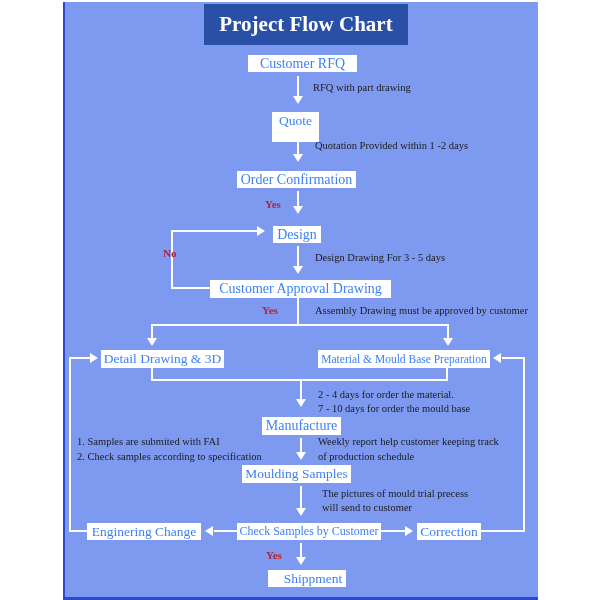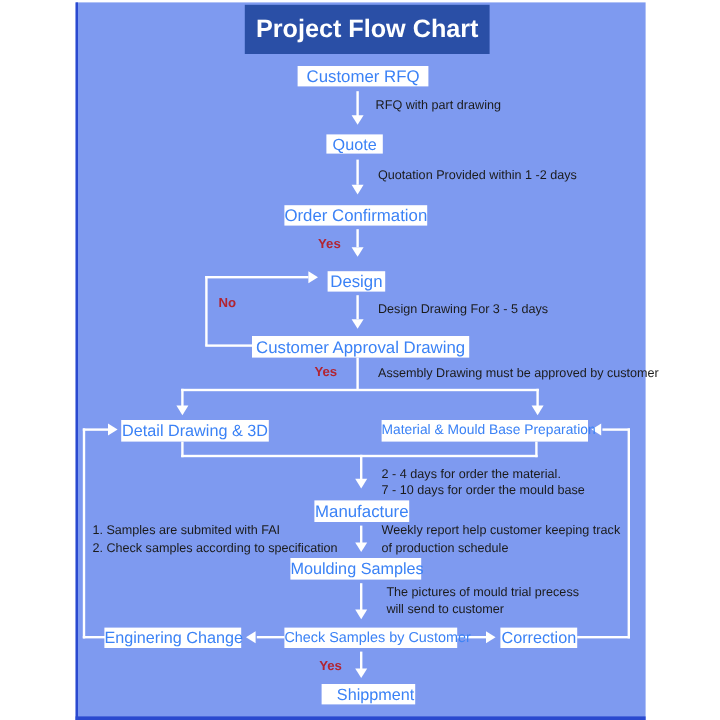--- a/index.html
+++ b/index.html
@@ -1,17 +1,17 @@
 <!DOCTYPE html>
 <html><head>
 <meta charset="utf-8">
 <style>
   html,body{margin:0;padding:0;}
   #page{position:relative;width:600px;height:600px;background:#ffffff;overflow:hidden;
-        font-family:Liberation Sans, sans-serif;}
+        font-family:Liberation Serif, serif;}
   #canvas{position:absolute;left:63px;top:2px;width:473px;height:595px;
           background:#7E9AF0;border-left:2px solid #2A49CF;border-bottom:3px solid #2A49CF;}
   .title{position:absolute;left:204px;top:4px;width:204px;height:41px;background:#2A4FA6;
          color:#ffffff;font-weight:bold;font-size:21px;text-align:center;line-height:41px;}
   .node{position:absolute;background:#ffffff;color:#3b82f6;text-align:center;
         font-size:13.5px;white-space:nowrap;}
   .fs14{font-size:14px;}
   .fs12{font-size:12px;}
   .fs115{font-size:11.5px;}
   .ann{position:absolute;color:#1B1B1B;font-size:10.5px;line-height:14px;white-space:nowrap;}
@@ -76,35 +76,35 @@
 
     <div class="vl" style="left:523px;top:357px;height:175px;"></div>
     <div class="hl" style="left:502px;top:357px;width:23px;"></div>
     <div class="ah left" style="left:493px;top:353px;"></div>
     <div class="hl" style="left:481px;top:530px;width:44px;"></div>
   </div>
 
   <div class="title">Project Flow Chart</div>
 
   <div class="node fs14" style="left:248px;top:55px;width:109px;height:17px;line-height:17px;">Customer RFQ</div>
-  <div class="node" style="left:272px;top:112px;width:47px;height:16px;line-height:18px;">Quote</div>
+  <div class="node" style="left:272px;top:112px;width:47px;height:30px;line-height:18px;">Quote</div>
   <div class="node fs14" style="left:237px;top:171px;width:119px;height:17px;line-height:17px;">Order Confirmation</div>
   <div class="node fs14" style="left:273px;top:226px;width:48px;height:17px;line-height:17px;">Design</div>
   <div class="node fs14" style="left:210px;top:280px;width:181px;height:18px;line-height:18px;">Customer Approval Drawing</div>
   <div class="node" style="left:101px;top:350px;width:123px;height:18px;line-height:18px;">Detail Drawing &amp; 3D</div>
   <div class="node fs115" style="left:318px;top:350px;width:172px;height:18px;line-height:18px;">Material &amp; Mould Base Preparation</div>
   <div class="node fs14" style="left:262px;top:417px;width:79px;height:18px;line-height:18px;">Manufacture</div>
   <div class="node" style="left:242px;top:465px;width:109px;height:18px;line-height:18px;">Moulding Samples</div>
   <div class="node" style="left:87px;top:523px;width:114px;height:17px;line-height:17px;">Enginering Change</div>
   <div class="node fs12" style="left:237px;top:523px;width:144px;height:17px;line-height:17px;">Check Samples by Customer</div>
   <div class="node" style="left:417px;top:523px;width:64px;height:17px;line-height:17px;">Correction</div>
   <div class="node" style="left:268px;top:570px;width:66px;height:17px;line-height:17px;padding-left:12px;">Shippment</div>
 
   <div class="dec" style="left:265px;top:198px;">Yes</div>
-  <div class="dec" style="left:182px;top:247px;">No</div>
+  <div class="dec" style="left:163px;top:247px;">No</div>
   <div class="dec" style="left:262px;top:304px;">Yes</div>
   <div class="dec" style="left:266px;top:549px;">Yes</div>
 
   <div class="ann" style="left:313px;top:81px;">RFQ with part drawing</div>
   <div class="ann" style="left:315px;top:139px;">Quotation Provided within 1 -2 days</div>
   <div class="ann" style="left:315px;top:251px;">Design Drawing For 3 - 5 days</div>
   <div class="ann" style="left:315px;top:304px;">Assembly Drawing must be approved by customer</div>
   <div class="ann" style="left:318px;top:388px;">2 - 4 days for order the material.</div>
   <div class="ann" style="left:318px;top:402px;">7 - 10 days for order the mould base</div>
   <div class="ann" style="left:77px;top:435px;">1. Samples are submited with FAI</div>

